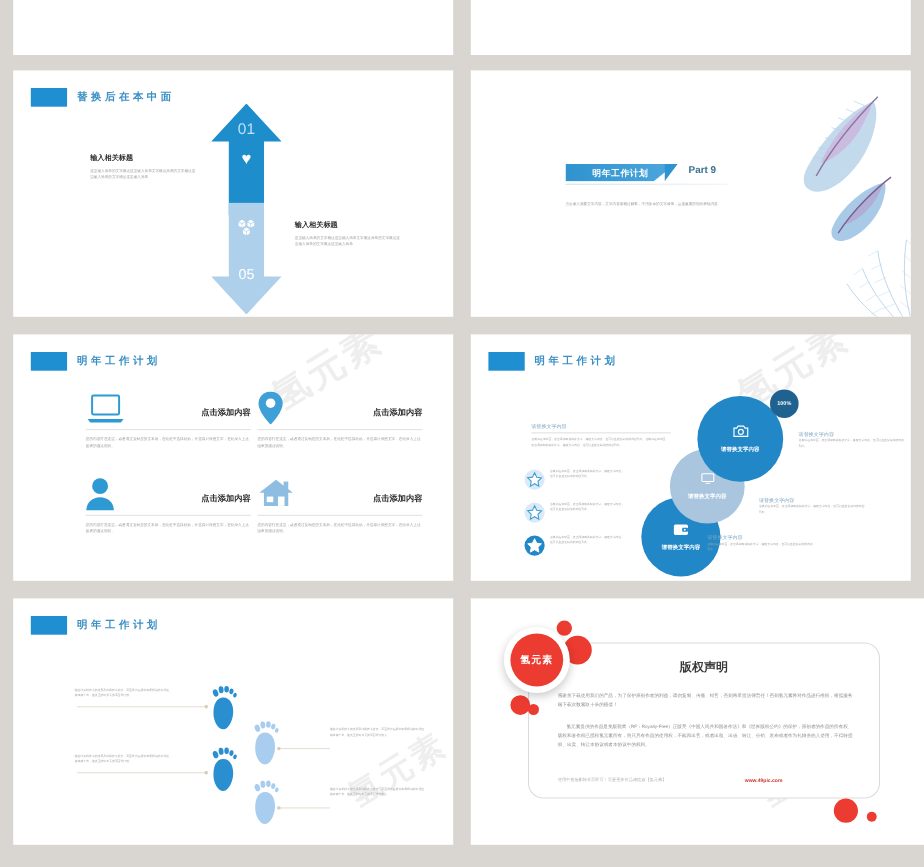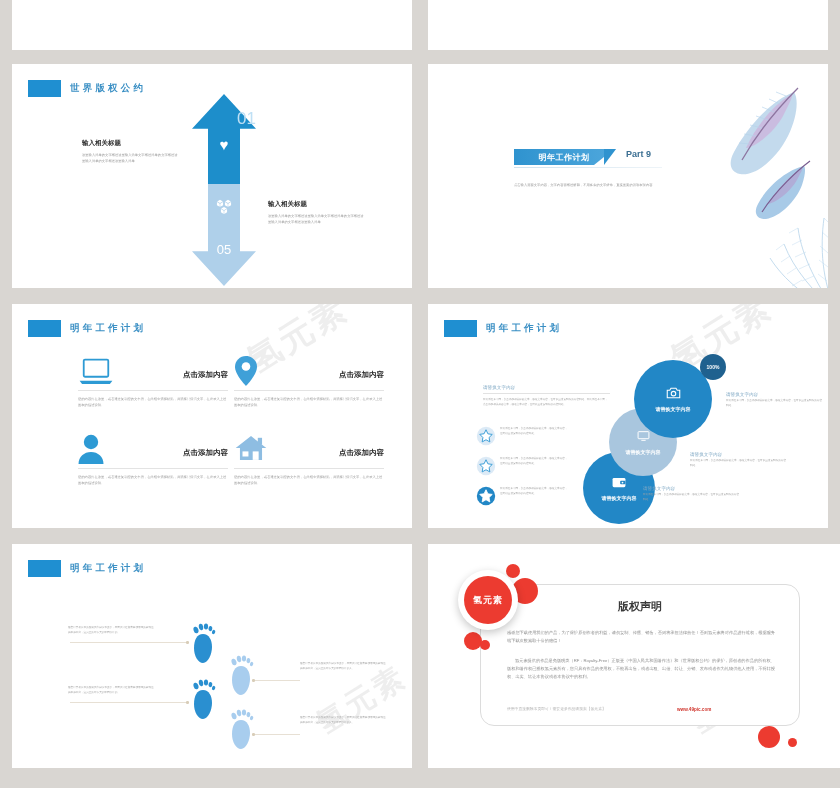--- a/index.html
+++ b/index.html
@@ -43,22 +43,22 @@
   .arrow-up {
     position: absolute; left: 180px; top: 30px; width: 64px; height: 102px;
     background: #1d8ecb;
     clip-path: polygon(50% 0, 100% 34%, 75% 34%, 75% 100%, 25% 100%, 25% 34%, 0 34%);
   }
   .arrow-dn {
     position: absolute; left: 180px; top: 120px; width: 64px; height: 102px;
     background: #afd0ea;
     clip-path: polygon(25% 0, 75% 0, 75% 66%, 100% 66%, 50% 100%, 0 66%, 25% 66%);
   }
-  .num-01 { position: absolute; left: 180px; top: 45px; width: 64px; text-align: right;
-            color: #bfe0f5; font-size: 17px; }
+  .num-01 { position: absolute; left: 180px; top: 45px; width: 64px; text-align: center;
+            color: #bfe0f5; font-size: 14px; }
   .num-02 { position: absolute; left: 180px; top: 178px; width: 64px; text-align: center;
             color: #ffffff; font-size: 13px; }
   .ic-heart { position: absolute; left: 180px; top: 73px; width: 64px; text-align: center;
               color: #fff; font-size: 15px; line-height: 1; }
   .ic-cubes { position: absolute; left: 180px; top: 135px; width: 64px; text-align: center;
               color: #fff; font-size: 15px; line-height: 1; }
   .s3-blk-l { position: absolute; left: 70px; top: 75px; width: 96px; text-align: left; }
   .s3-blk-r { position: absolute; left: 256px; top: 136px; width: 96px; text-align: left; }
   .s3-blk-l .h, .s3-blk-r .h { font-size: 6.5px; font-weight: 700; color: #2d2d2d; margin-bottom: 4px; }
 
@@ -165,21 +165,21 @@
       
       
       
     </div>
   </div>
 
   <div class="slide" id="s3">
     <div class="slide-inner">
       <div class="sec-head" style="left:16px; top:16px;">
         <div class="sec-sq"></div>
-        <div class="sec-tx">世界版权公约</div>
+        <div class="sec-tx">替换后在本中面</div>
       </div>
 
       <div class="arrow-up"></div>
       <div class="arrow-dn"></div>
       <div class="num-01">01</div>
       <div class="ic-heart">♥</div>
       <div class="ic-cubes">
         <svg width="16" height="15" viewBox="0 0 24 22" fill="#ffffff">
           <path d="M6 1l4.2 2.4L6 5.9 1.8 3.4z"></path>
             <path d="M1.4 4.3l4.2 2.4v4.8L1.4 9.1z"></path>

